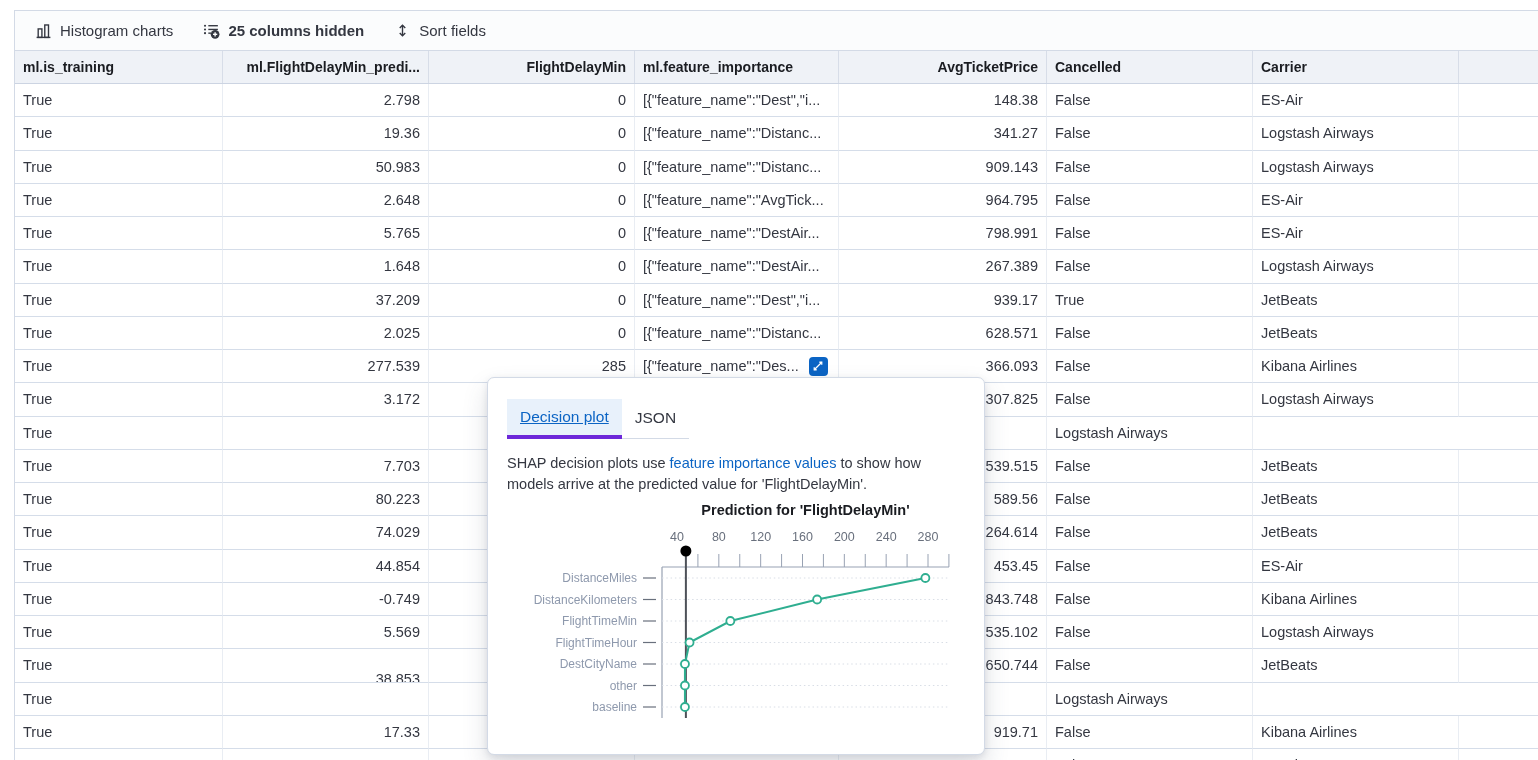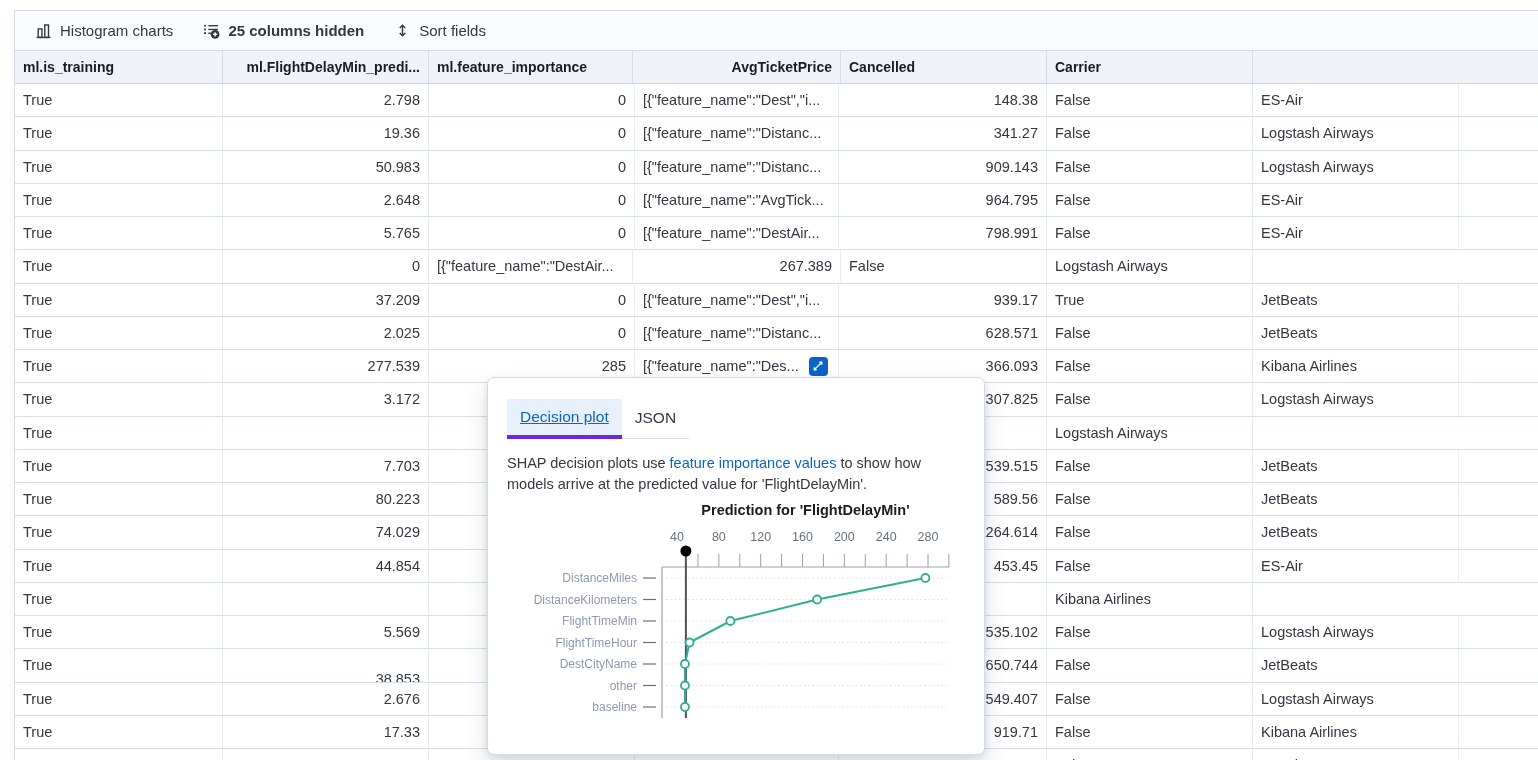--- a/index.html
+++ b/index.html
@@ -79,20 +79,21 @@
             <path d="M5.4 5.6L8 3l2.6 2.6"></path>
             <path d="M5.4 10.4L8 13l2.6-2.6"></path>
           </svg>
         </span>
       <span>Sort fields</span>
     </button>
   </div>
   <div class="hrow" id="hdr">
       <div class="cell" style="width: 208px; flex: 0 0 208px;">ml.is_training</div>
       <div class="cell num" style="width: 206px; flex: 0 0 206px;">ml.FlightDelayMin_predi...</div>
+      <div class="cell num" style="width: 206px; flex: 0 0 206px;">FlightDelayMin</div>
       <div class="cell" style="width: 204px; flex: 0 0 204px;">ml.feature_importance</div>
       <div class="cell num" style="width: 208px; flex: 0 0 208px;">AvgTicketPrice</div>
       <div class="cell" style="width: 206px; flex: 0 0 206px;">Cancelled</div>
       <div class="cell" style="width: 206px; flex: 0 0 206px;">Carrier</div>
       <div class="cell fill"></div>
     </div>
   <div id="rows">
       <div class="row">
         <div class="cell" style="width: 208px; flex: 0 0 208px;">
           <span style="overflow: hidden; white-space: nowrap;">True</span>
@@ -209,20 +210,23 @@
           <span style="overflow: hidden; white-space: nowrap;">False</span>
         </div>
         <div class="cell" style="width: 206px; flex: 0 0 206px;">
           <span style="overflow: hidden; white-space: nowrap;">ES-Air</span>
         </div>
         <div class="cell fill"></div>
       </div>
       <div class="row">
         <div class="cell" style="width: 208px; flex: 0 0 208px;">
           <span style="overflow: hidden; white-space: nowrap;">True</span>
+        </div>
+        <div class="cell num" style="width: 206px; flex: 0 0 206px;">
+          <span style="overflow: hidden; white-space: nowrap;">1.648</span>
         </div>
         <div class="cell num" style="width: 206px; flex: 0 0 206px;">
           <span style="overflow: hidden; white-space: nowrap;">0</span>
         </div>
         <div class="cell" style="width: 204px; flex: 0 0 204px;">
           <span style="overflow: hidden; white-space: nowrap;">[{"feature_name":"DestAir...</span>
         </div>
         <div class="cell num" style="width: 208px; flex: 0 0 208px;">
           <span style="overflow: hidden; white-space: nowrap;">267.389</span>
         </div>
@@ -452,20 +456,23 @@
         <div class="cell" style="width: 206px; flex: 0 0 206px;">
           <span style="overflow: hidden; white-space: nowrap;">ES-Air</span>
         </div>
         <div class="cell fill"></div>
       </div>
       <div class="row">
         <div class="cell" style="width: 208px; flex: 0 0 208px;">
           <span style="overflow: hidden; white-space: nowrap;">True</span>
         </div>
         <div class="cell num" style="width: 206px; flex: 0 0 206px;">
+          <span style="overflow: hidden; white-space: nowrap;">-0.749</span>
+        </div>
+        <div class="cell num" style="width: 206px; flex: 0 0 206px;">
           <span style="overflow: hidden; white-space: nowrap;"></span>
         </div>
         <div class="cell" style="width: 204px; flex: 0 0 204px;">
           <span style="overflow: hidden; white-space: nowrap;"></span>
         </div>
         <div class="cell num" style="width: 208px; flex: 0 0 208px;">
           <span style="overflow: hidden; white-space: nowrap;">843.748</span>
         </div>
         <div class="cell" style="width: 206px; flex: 0 0 206px;">
           <span style="overflow: hidden; white-space: nowrap;">False</span>
@@ -519,23 +526,20 @@
           <span style="overflow: hidden; white-space: nowrap;">False</span>
         </div>
         <div class="cell" style="width: 206px; flex: 0 0 206px;">
           <span style="overflow: hidden; white-space: nowrap;">JetBeats</span>
         </div>
         <div class="cell fill"></div>
       </div>
       <div class="row">
         <div class="cell" style="width: 208px; flex: 0 0 208px;">
           <span style="overflow: hidden; white-space: nowrap;">True</span>
-        </div>
-        <div class="cell num" style="width: 206px; flex: 0 0 206px;">
-          <span style="overflow: hidden; white-space: nowrap;">2.676</span>
         </div>
         <div class="cell num" style="width: 206px; flex: 0 0 206px;">
           <span style="overflow: hidden; white-space: nowrap;"></span>
         </div>
         <div class="cell" style="width: 204px; flex: 0 0 204px;">
           <span style="overflow: hidden; white-space: nowrap;"></span>
         </div>
         <div class="cell num" style="width: 208px; flex: 0 0 208px;">
           <span style="overflow: hidden; white-space: nowrap;">549.407</span>
         </div>

